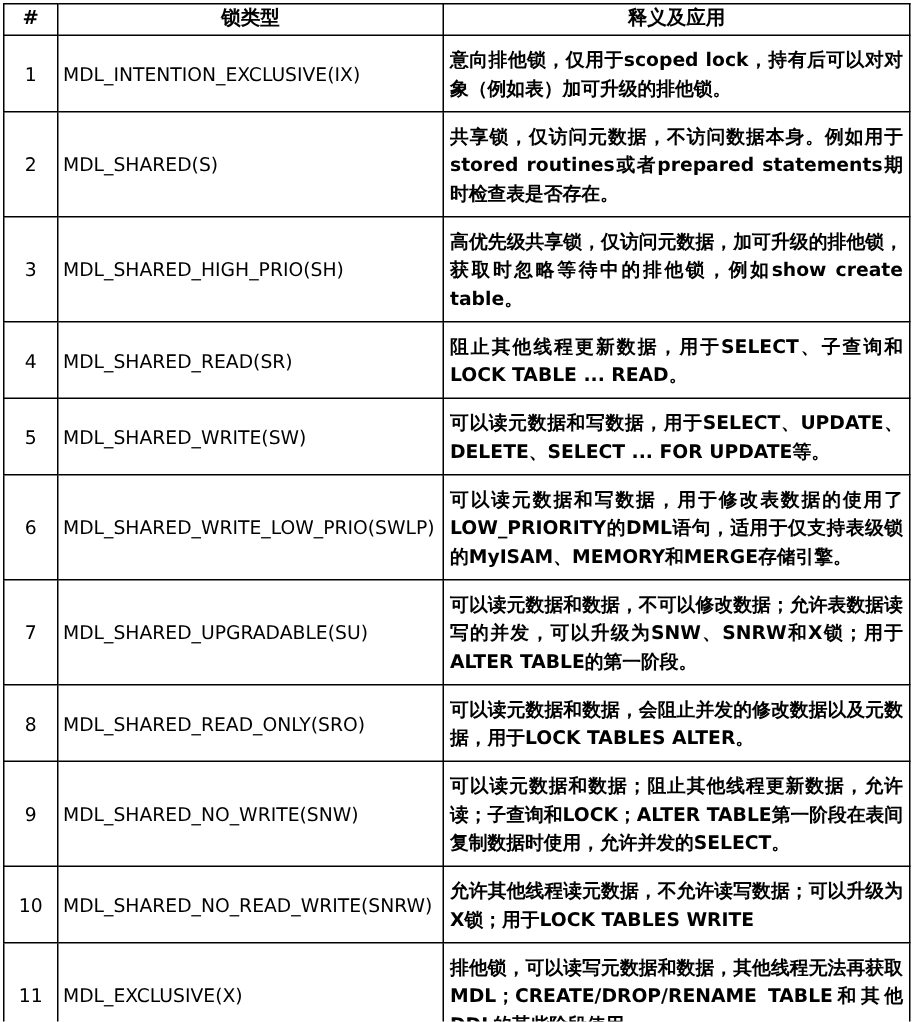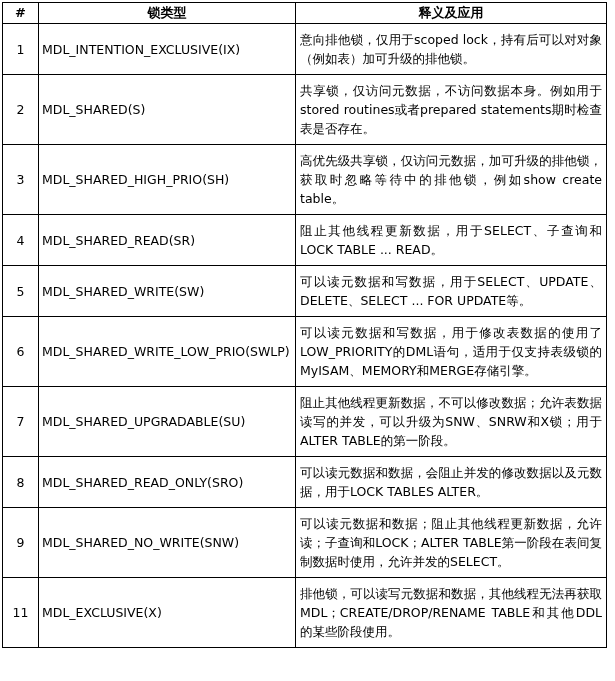--- a/index.html
+++ b/index.html
@@ -50,20 +50,21 @@
   td.col-type {
     text-align: left;
     padding: 2px 3px;
     word-wrap: break-word;
   }
   td.col-desc {
     text-align: justify;
     padding: 6px 4px 6px 4px;
     line-height: 19px;
     word-wrap: break-word;
+    font-weight: bold;
   }
 </style>
 </head>
 <body>
 
 <div class="page">
   <table class="mdl-table">
     <colgroup>
       <col class="col-num-w">
       <col class="col-type-w">
@@ -103,32 +104,37 @@
           <td class="col-desc">可以读元数据和写数据，用于SELECT、UPDATE、DELETE、SELECT ... FOR UPDATE等。</td>
         </tr>
         <tr>
           <td class="col-num">6</td>
           <td class="col-type">MDL_SHARED_WRITE_LOW_PRIO(SWLP)</td>
           <td class="col-desc">可以读元数据和写数据，用于修改表数据的使用了LOW_PRIORITY的DML语句，适用于仅支持表级锁的MyISAM、MEMORY和MERGE存储引擎。</td>
         </tr>
         <tr>
           <td class="col-num">7</td>
           <td class="col-type">MDL_SHARED_UPGRADABLE(SU)</td>
-          <td class="col-desc">阻止其他线程更新数据，不可以修改数据；允许表数据读写的并发，可以升级为SNW、SNRW和X锁；用于ALTER TABLE的第一阶段。</td>
+          <td class="col-desc">可以读元数据和数据，不可以修改数据；允许表数据读写的并发，可以升级为SNW、SNRW和X锁；用于ALTER TABLE的第一阶段。</td>
         </tr>
         <tr>
           <td class="col-num">8</td>
           <td class="col-type">MDL_SHARED_READ_ONLY(SRO)</td>
           <td class="col-desc">可以读元数据和数据，会阻止并发的修改数据以及元数据，用于LOCK TABLES ALTER。</td>
         </tr>
         <tr>
           <td class="col-num">9</td>
           <td class="col-type">MDL_SHARED_NO_WRITE(SNW)</td>
           <td class="col-desc">可以读元数据和数据；阻止其他线程更新数据，允许读；子查询和LOCK；ALTER TABLE第一阶段在表间复制数据时使用，允许并发的SELECT。</td>
         </tr>
         <tr>
+          <td class="col-num">10</td>
+          <td class="col-type">MDL_SHARED_NO_READ_WRITE(SNRW)</td>
+          <td class="col-desc">允许其他线程读元数据，不允许读写数据；可以升级为X锁；用于LOCK TABLES WRITE</td>
+        </tr>
+        <tr>
           <td class="col-num">11</td>
           <td class="col-type">MDL_EXCLUSIVE(X)</td>
           <td class="col-desc">排他锁，可以读写元数据和数据，其他线程无法再获取MDL；CREATE/DROP/RENAME TABLE和其他DDL的某些阶段使用。</td>
         </tr>
       </tbody>
   </table>
 </div>
 
 </body></html>

